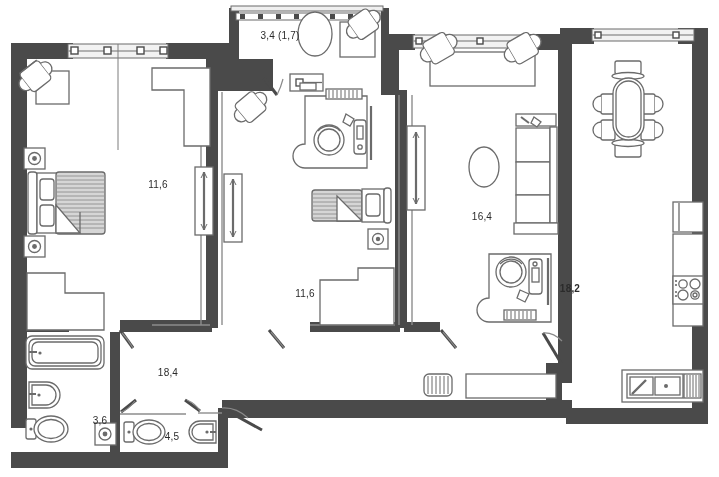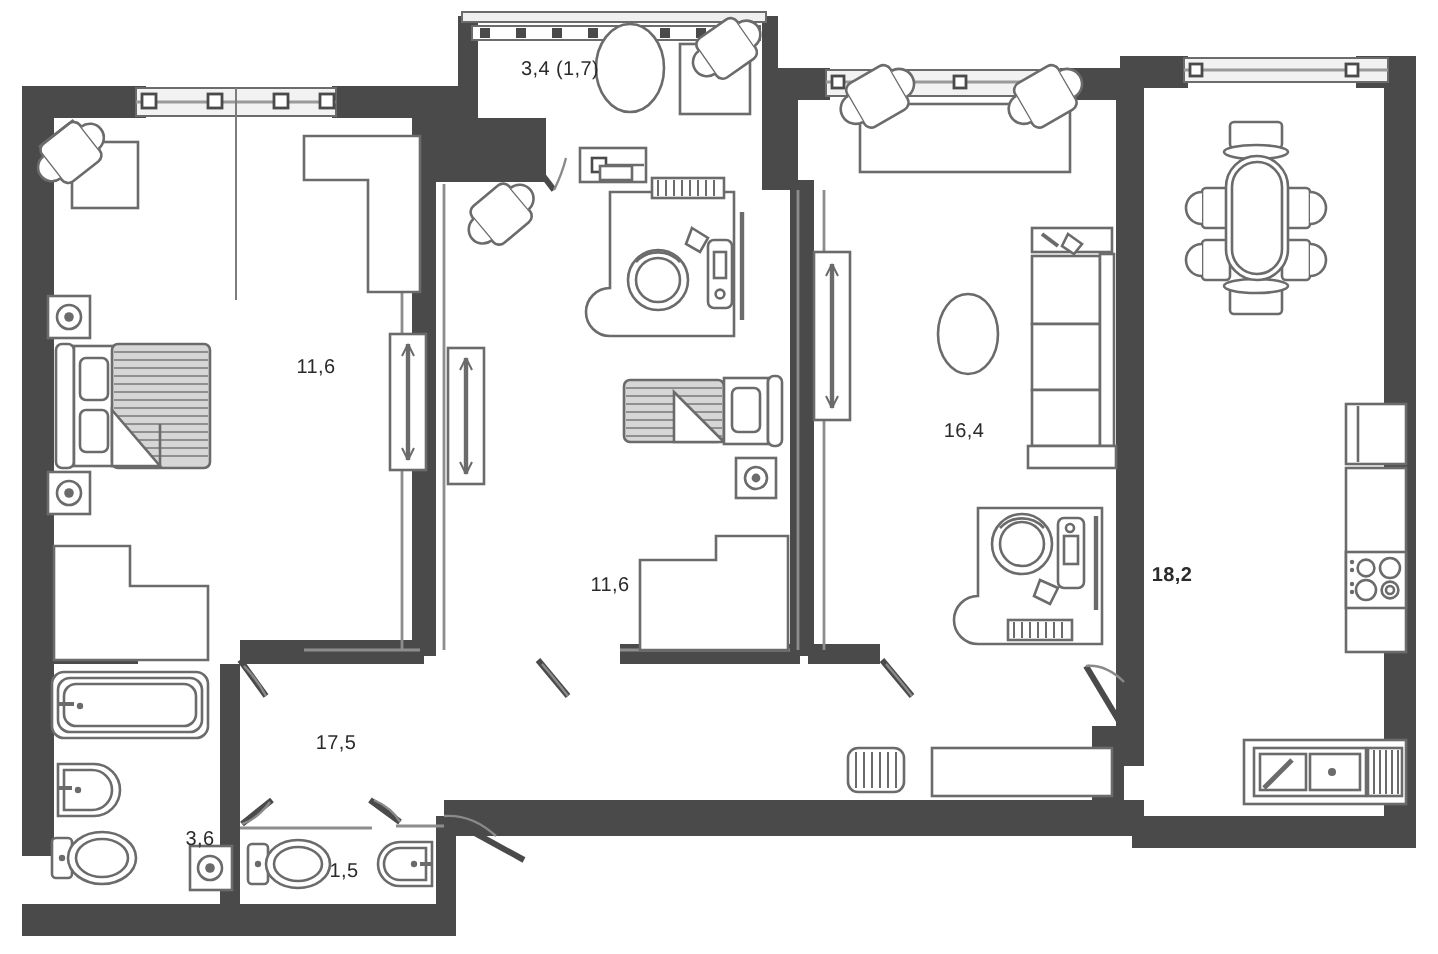--- a/index.html
+++ b/index.html
@@ -491,21 +491,21 @@
   </svg>
 
   <div class="room-label" style="left:158px; top:184px;">11,6</div>
 
   <div class="room-label" style="left:280px; top:35px;">3,4 (1,7)</div>
 
   <div class="room-label" style="left:305px; top:293px;">11,6</div>
 
   <div class="room-label" style="left:482px; top:204px;margin-top:12px;">16,4</div>
 
-  <div class="room-label" style="left:586px; top:288px;font-weight:bold;">18,2</div>
-
-  <div class="room-label" style="left:168px; top:372px;">17,5</div>
+  <div class="room-label" style="left:570px; top:288px;font-weight:bold;">18,2</div>
+
+  <div class="room-label" style="left:168px; top:372px;">18,4</div>
 
   <div class="room-label" style="left:100px; top:420px;">3,6</div>
 
-  <div class="room-label" style="left:172px; top:436px;">1,5</div>
+  <div class="room-label" style="left:172px; top:436px;">4,5</div>
 
 </div>
 
 </body></html>

